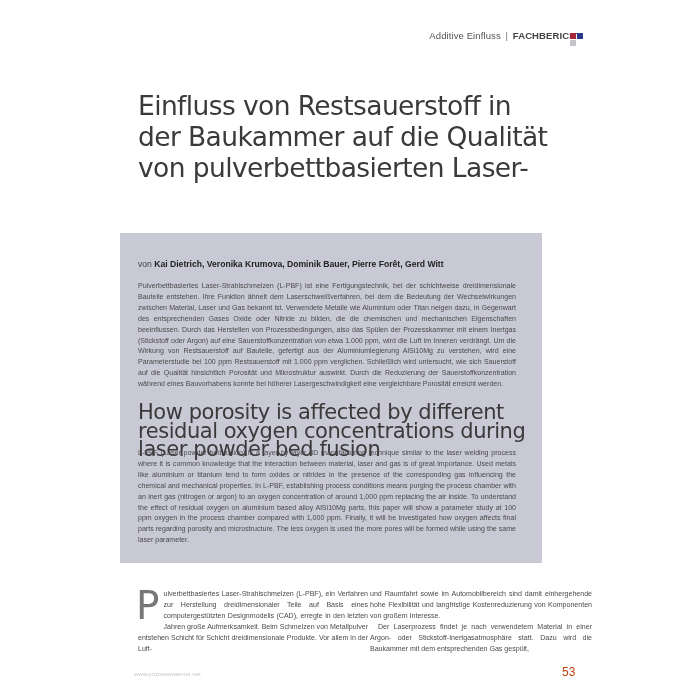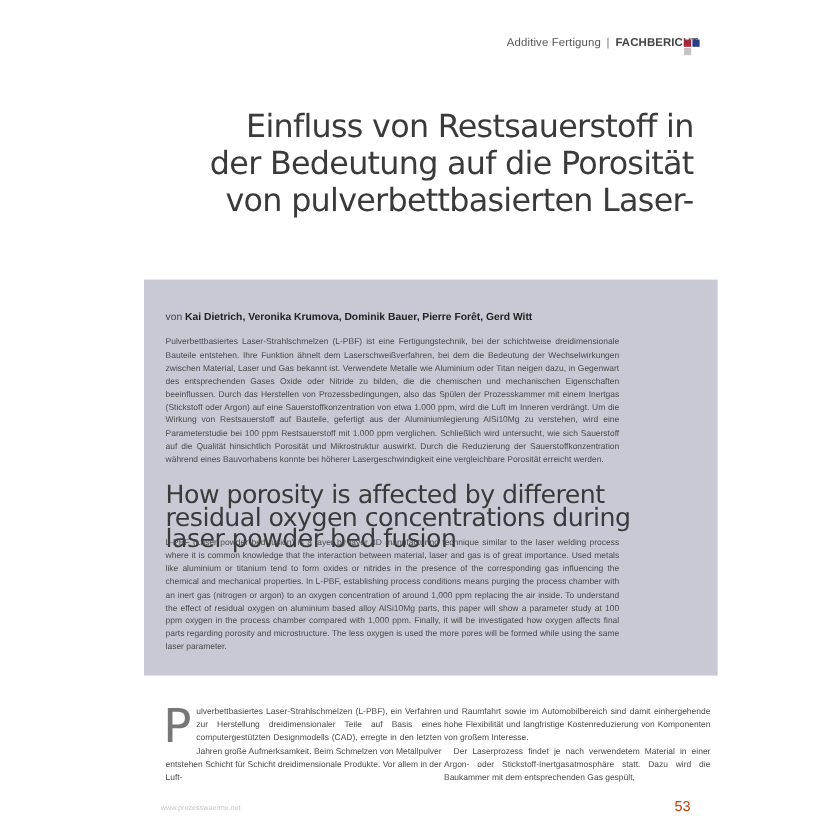--- a/index.html
+++ b/index.html
@@ -17,24 +17,24 @@
   .logo span { position: absolute; width: 6px; height: 6px; }
   .logo .red { left: 0; top: 0; background: #a5283a; }
   .logo .blue { left: 7px; top: 0; background: #2a3a8a; }
   .logo .grey { left: 0; top: 7px; background: #c4c4c8; }
 
   .title {
     position: absolute; left: 138px; top: 90px; width: 440px;
     font-family: "DejaVu Sans", sans-serif; font-weight: 200; font-size: 26.5px; line-height: 31px;
     color: #3a3a3a; letter-spacing: -0.6px; margin: 0; font-weight: normal;
   }
-  .title span { display: block; white-space: nowrap; text-align: right; }
+  .title span { display: block; white-space: nowrap; }
 
   .abstract-box {
-    position: absolute; left: 120px; top: 233px; width: 478px; height: 330px; background: #c8c9d5;
+    position: absolute; left: 120px; top: 233px; width: 422px; height: 330px; background: #c8c9d5;
   }
   .authors {
     position: absolute; left: 18px; top: 26px; font-size: 8.6px; color: #222;
     font-family: "Liberation Sans", sans-serif; white-space: nowrap;
   }
   .authors .von { font-weight: normal; color: #444; }
   .authors .names { font-weight: bold; }
   .abstract-de, .abstract-en {
     position: absolute; left: 18px; width: 378px; font-family: "Liberation Sans", sans-serif;
     font-size: 7.05px; line-height: 10.9px; color: #4a4a4a; text-align: justify; margin: 0;
@@ -65,33 +65,33 @@
   }
   .page-num {
     position: absolute; left: 562px; top: 665px; font-size: 12px; color: #c2410c;
     font-family: "Liberation Sans", sans-serif;
   }
 </style>
 </head>
 <body>
 
 <div class="header">
-  <span>Additive Fertigung</span>
+  <span>Additive Einfluss</span>
   <span class="sep">|</span>
   <span class="kind">FACHBERICHT</span>
 </div>
 <div class="logo">
   <span class="red"></span>
   <span class="blue"></span>
   <span class="grey"></span>
 </div>
 
 <h1 class="title">
   <span>Einfluss von Restsauerstoff in</span>
-  <span>der Bedeutung auf die Porosität</span>
+  <span>der Baukammer auf die Qualität</span>
   <span>von pulverbettbasierten Laser-</span>
 </h1>
 
 <div class="abstract-box">
   <div class="authors">
     <span class="von">von</span>
     <span class="names">Kai Dietrich, Veronika Krumova, Dominik Bauer, Pierre Forêt, Gerd Witt</span>
   </div>
   <p class="abstract-de">Pulverbettbasiertes Laser-Strahlschmelzen (L-PBF) ist eine Fertigungstechnik, bei der schichtweise dreidimensionale Bauteile entstehen. Ihre Funktion ähnelt dem Laserschweißverfahren, bei dem die Bedeutung der Wechselwirkungen zwischen Material, Laser und Gas bekannt ist. Verwendete Metalle wie Aluminium oder Titan neigen dazu, in Gegenwart des entsprechenden Gases Oxide oder Nitride zu bilden, die die chemischen und mechanischen Eigenschaften beeinflussen. Durch das Herstellen von Prozessbedingungen, also das Spülen der Prozesskammer mit einem Inertgas (Stickstoff oder Argon) auf eine Sauerstoffkonzentration von etwa 1.000 ppm, wird die Luft im Inneren verdrängt. Um die Wirkung von Restsauerstoff auf Bauteile, gefertigt aus der Aluminiumlegierung AlSi10Mg zu verstehen, wird eine Parameterstudie bei 100 ppm Restsauerstoff mit 1.000 ppm verglichen. Schließlich wird untersucht, wie sich Sauerstoff auf die Qualität hinsichtlich Porosität und Mikrostruktur auswirkt. Durch die Reduzierung der Sauerstoffkonzentration während eines Bauvorhabens konnte bei höherer Lasergeschwindigkeit eine vergleichbare Porosität erreicht werden.</p>
   <h2 class="en-title">How porosity is affected by different residual oxygen concentrations during laser powder bed fusion</h2>

